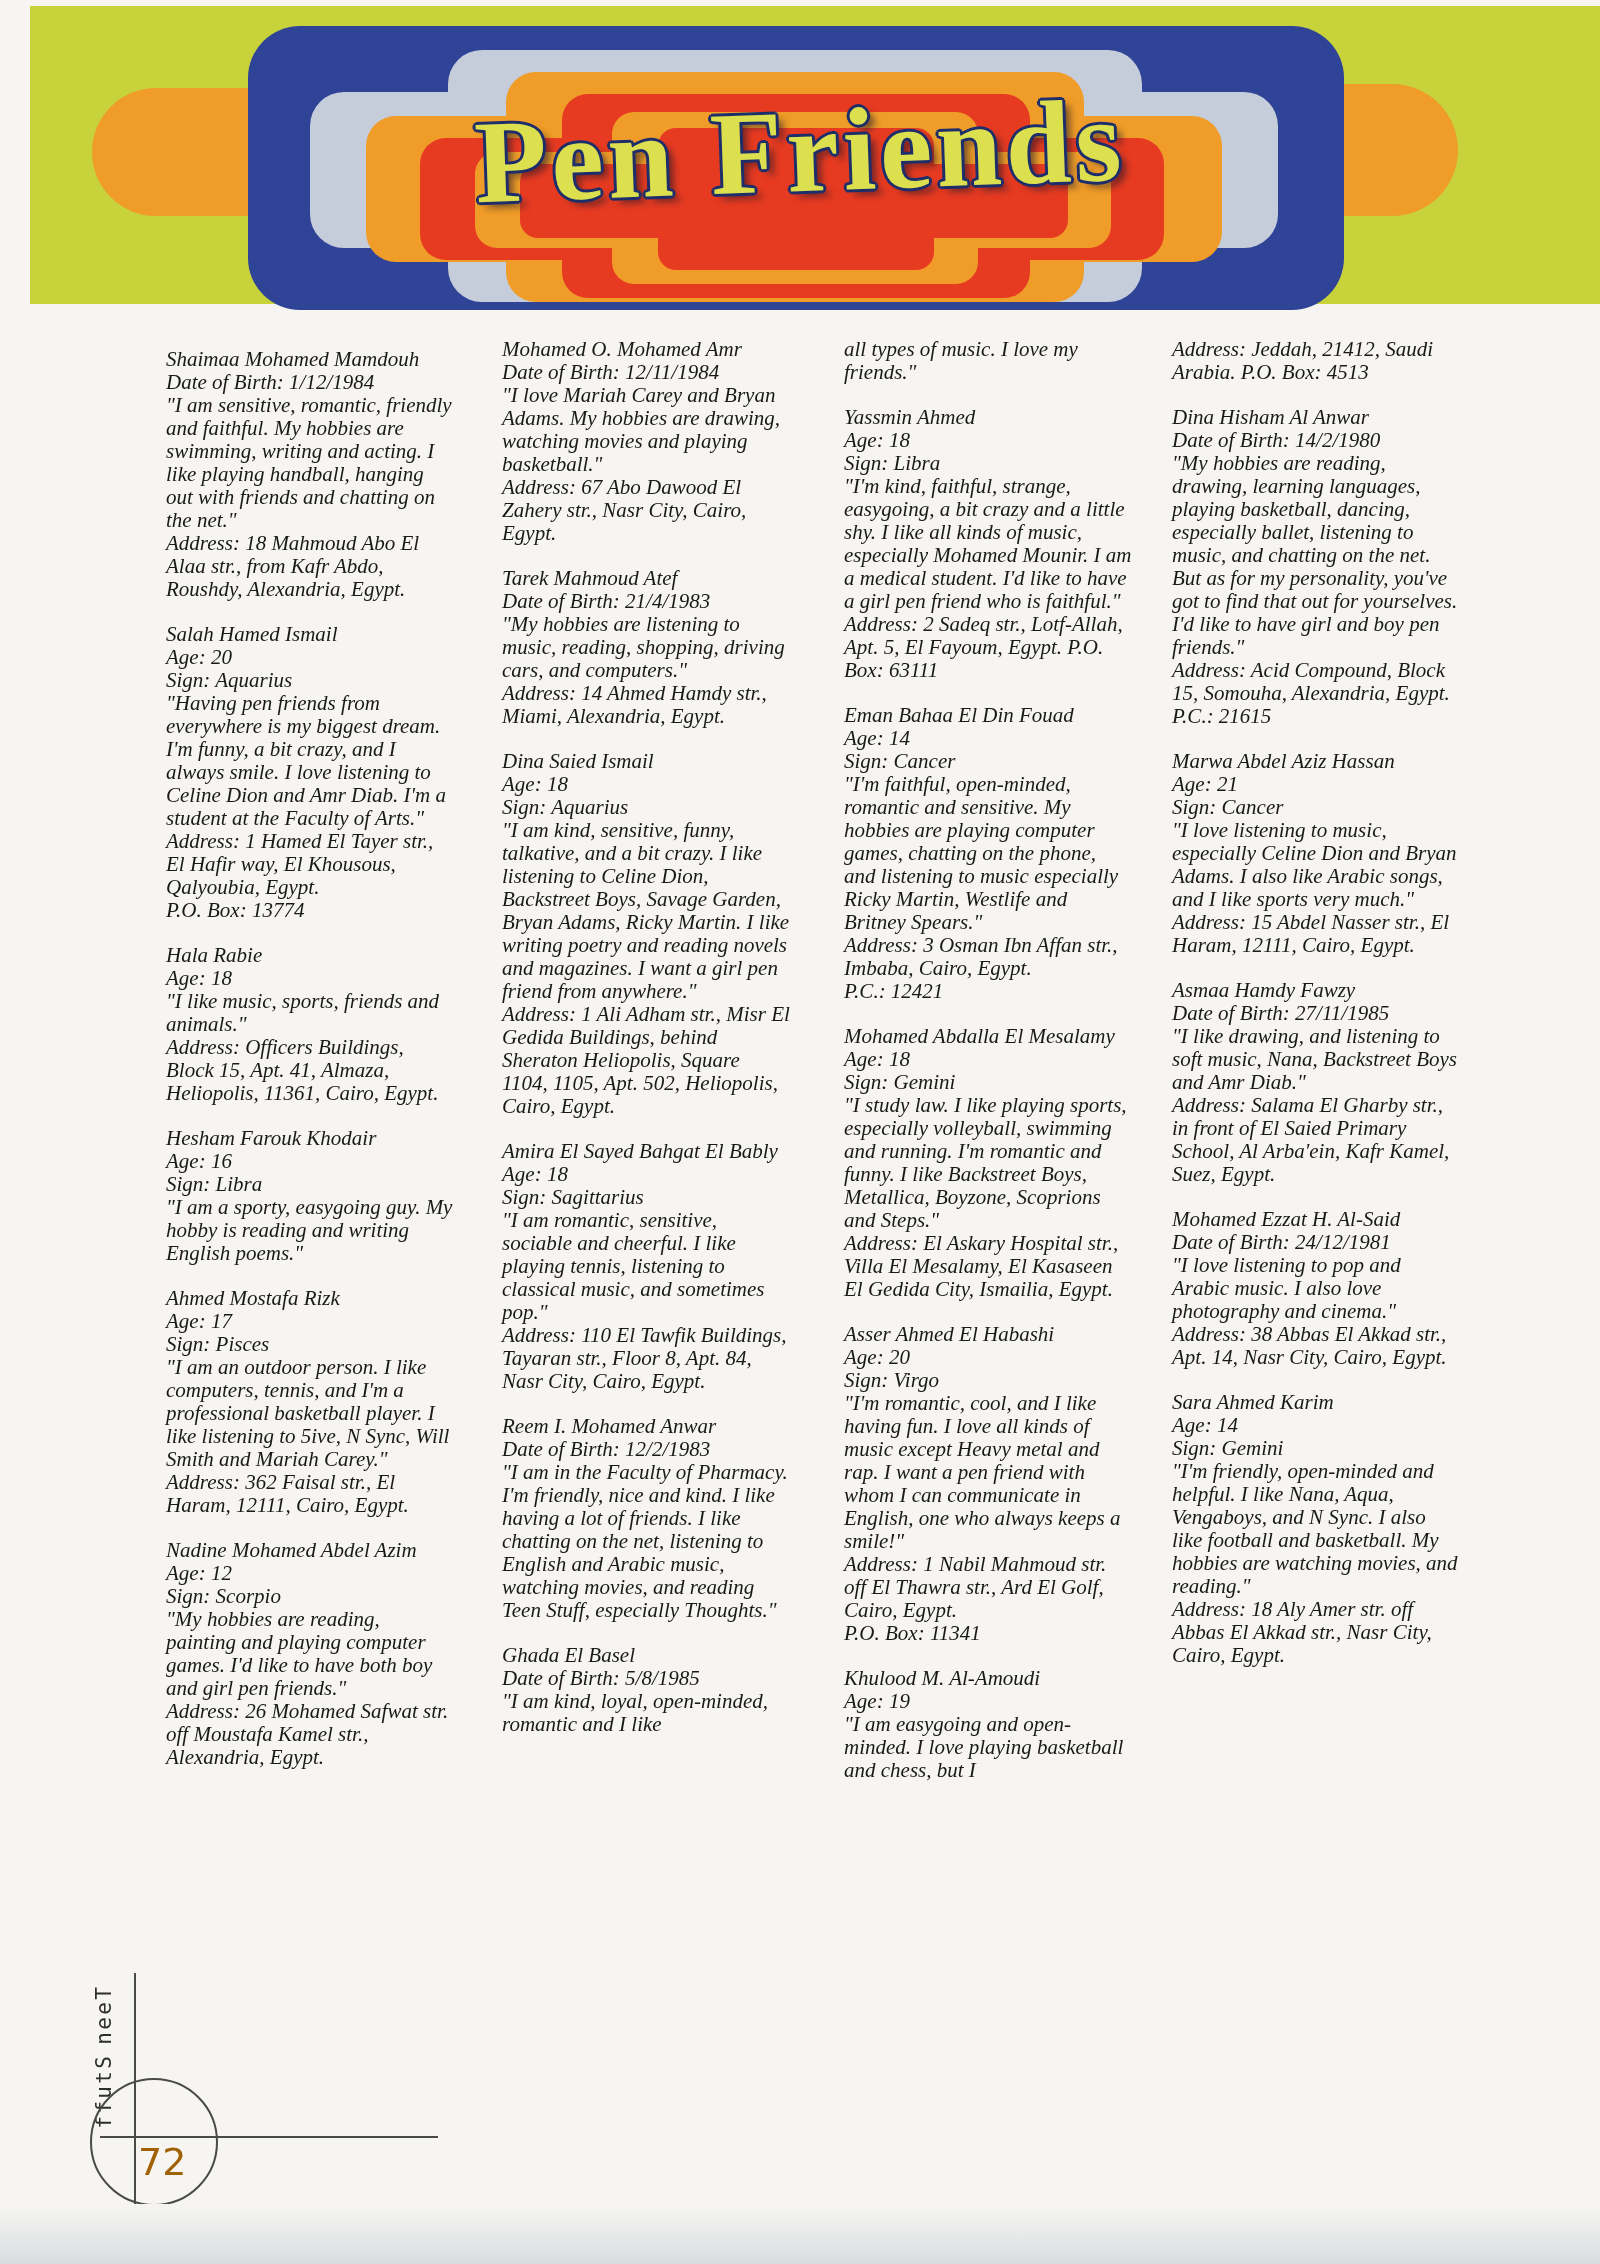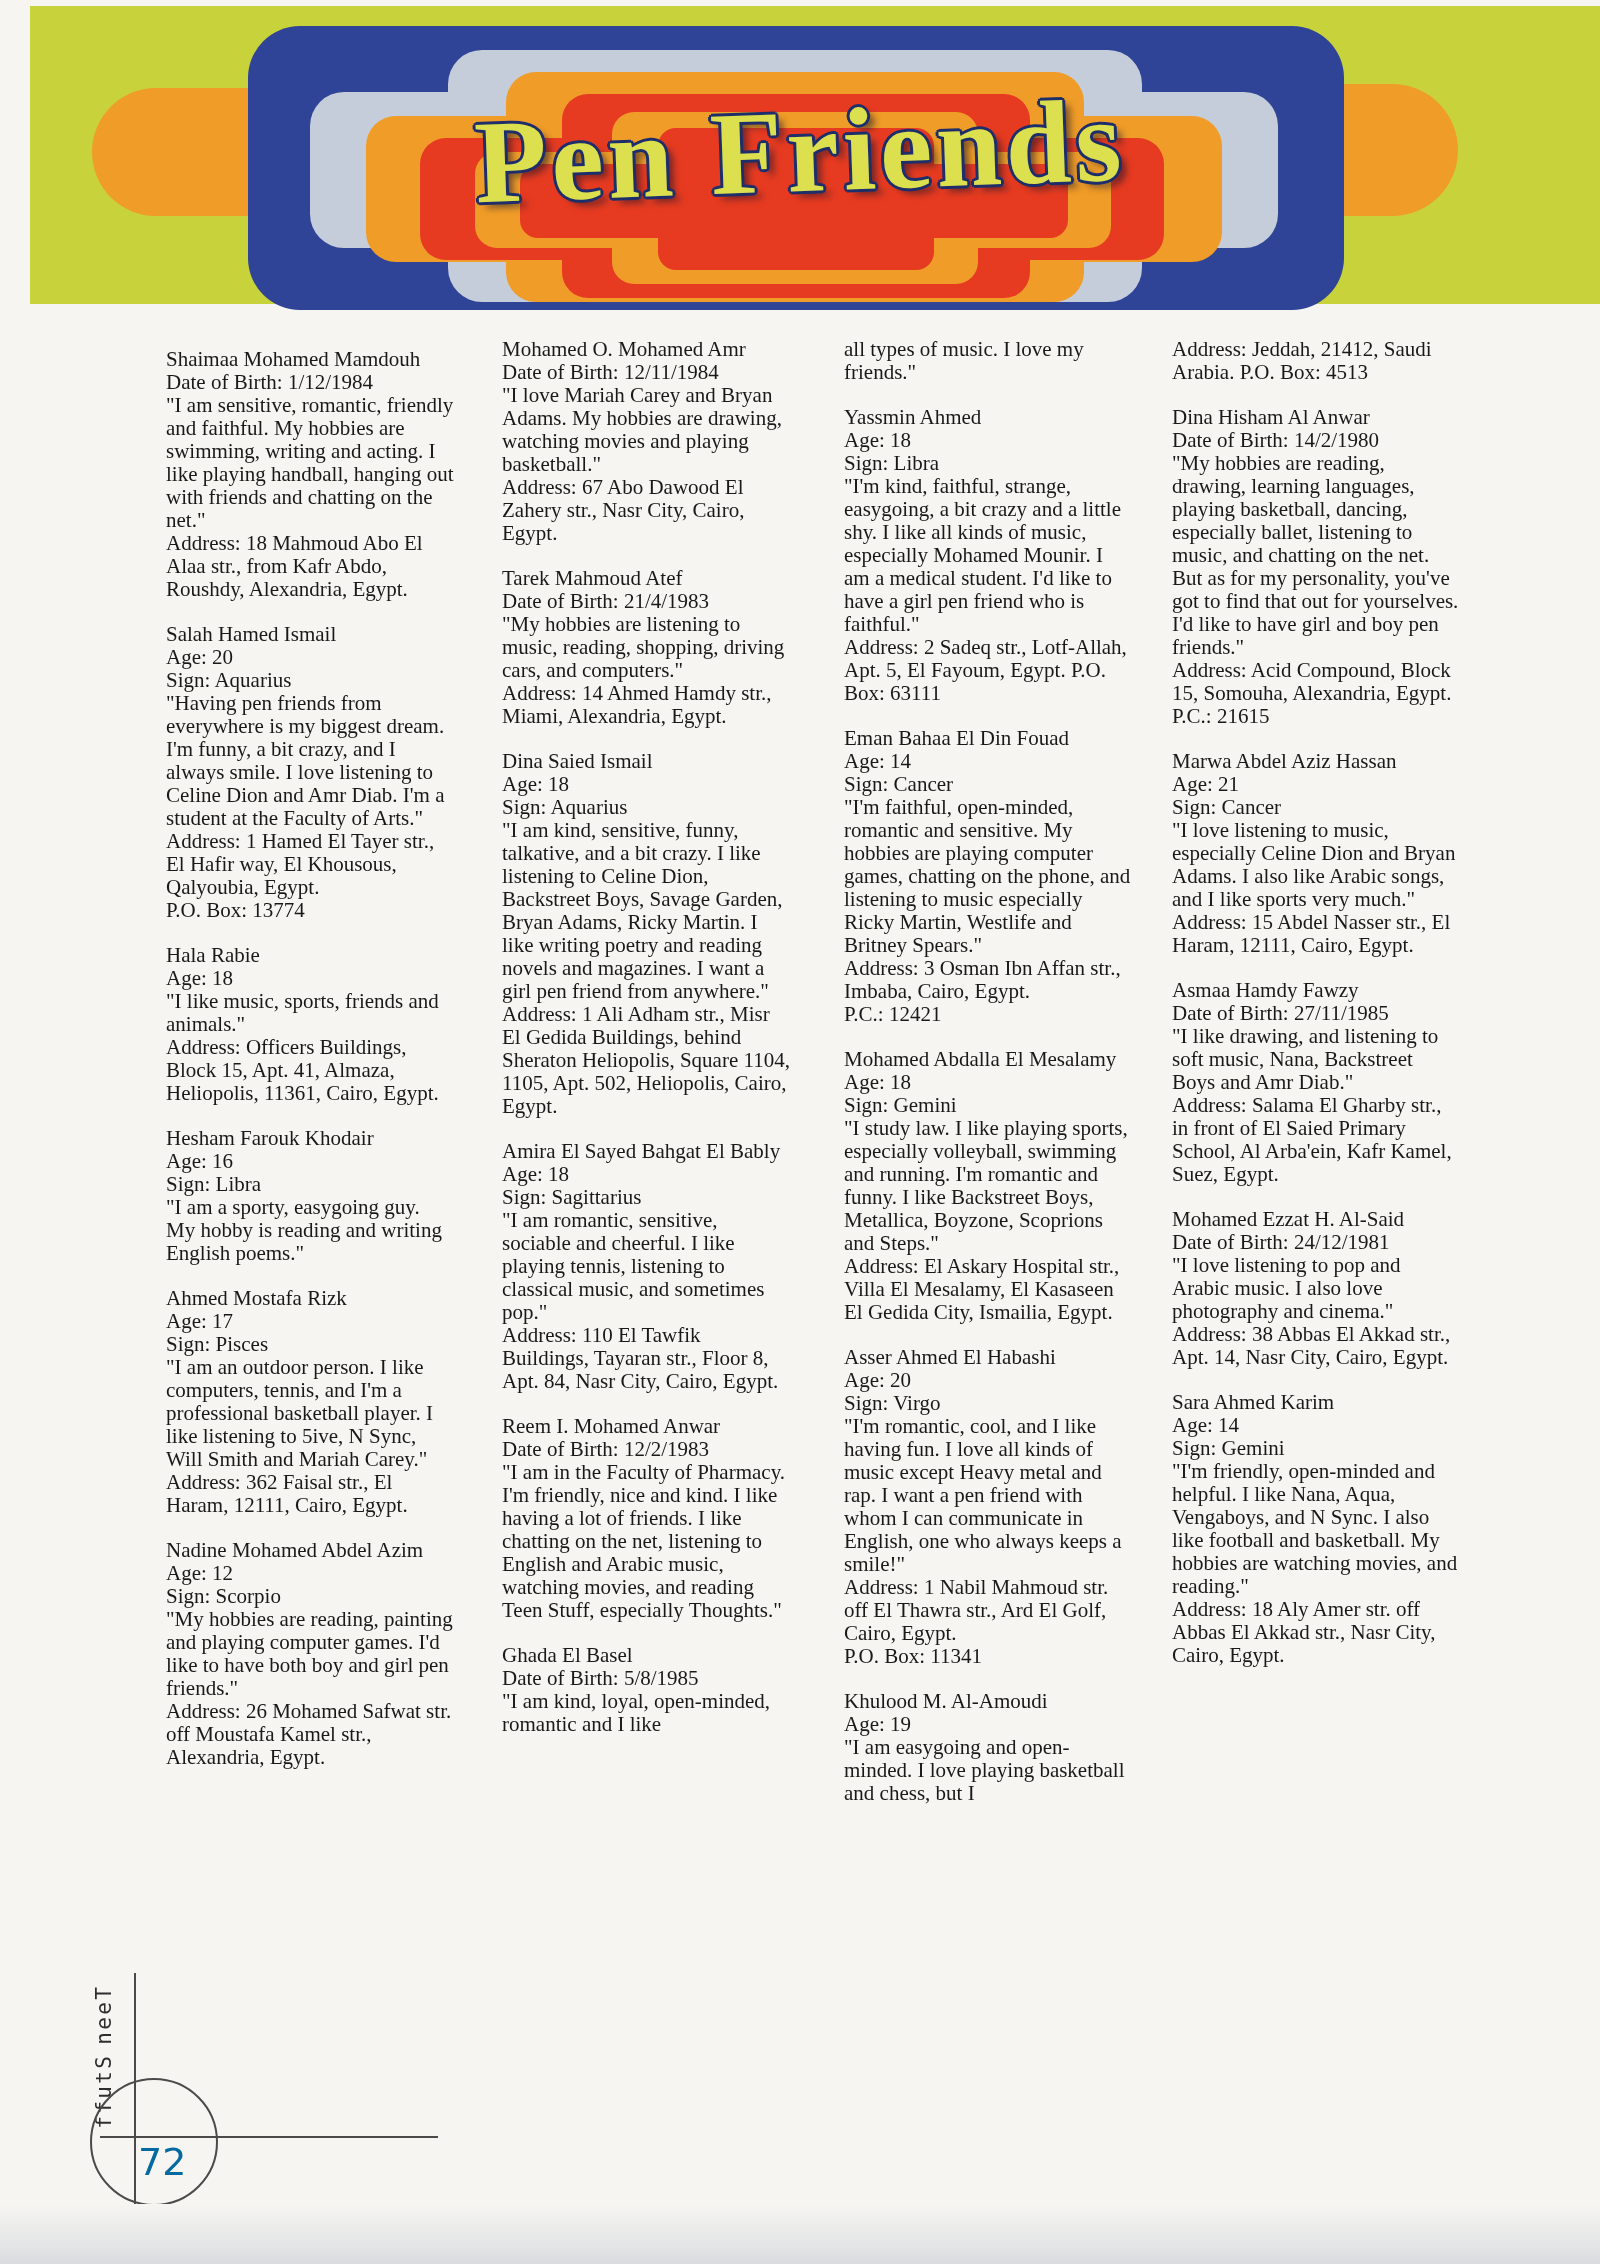--- a/index.html
+++ b/index.html
@@ -29,41 +29,41 @@
     position:absolute;left:250px;top:84px;width:1100px;text-align:center;
     font-size:118px;font-weight:bold;letter-spacing:4px;color:#dde04e;
     transform:rotate(-2deg);
     text-shadow:
       3px 0 0 #1e2e6a,-3px 0 0 #1e2e6a,0 3px 0 #1e2e6a,0 -3px 0 #1e2e6a,
       2px 2px 0 #1e2e6a,-2px 2px 0 #1e2e6a,2px -2px 0 #1e2e6a,-2px -2px 0 #1e2e6a,
       7px 6px 7px rgba(20,20,40,0.55);
     white-space:nowrap;
   }
   
-  .col{position:absolute;top:338px;width:288px;}
+  .col{position:absolute;top:338px;width:288px;font-style:italic;}
   .col-0{left:166px;top:348px;}
   .col-1{left:502px;}
   .col-2{left:838px;margin-left:6px;}
   .col-3{left:1172px;}
   .entry{margin:0 0 22px 0;}
   .entry p{margin:0;font-size:21px;line-height:23px;}
   
   .spine-line-v{position:absolute;left:134px;top:1973px;width:2px;height:232px;background:#4a4a4a;}
   .spine-line-h{position:absolute;left:100px;top:2136px;width:338px;height:2px;background:#4a4a4a;}
   .spine-text{position:absolute;left:88px;top:1986px;width:34px;color:#2e2e2e;}
   .spine-text .ch{
     width:30px;height:15px;display:flex;align-items:center;justify-content:center;
     font-family:"DejaVu Sans Mono",monospace;font-size:21px;
     transform:rotate(-90deg);
   }
   .spine-text .sp{height:9px;}
   .page-circle{position:absolute;left:90px;top:2078px;width:124px;height:124px;
     border:2px solid #4a4a4a;border-radius:50%;}
   .page-num{position:absolute;left:138px;top:2140px;
-    font-family:"DejaVu Sans",sans-serif;font-size:38px;color:#0369a1;}
+    font-family:"DejaVu Sans",sans-serif;font-size:38px;color:#a16207;}
   .scan-bottom{position:absolute;left:0;top:2204px;width:1600px;height:60px;
     background:linear-gradient(#f6f5f1,#e0e2e4 80%,#d8dbde);}
 </style>
 </head>
 <body>
 
 <div class="page">
 
   <div class="header">
     <div class="shape band"></div>

